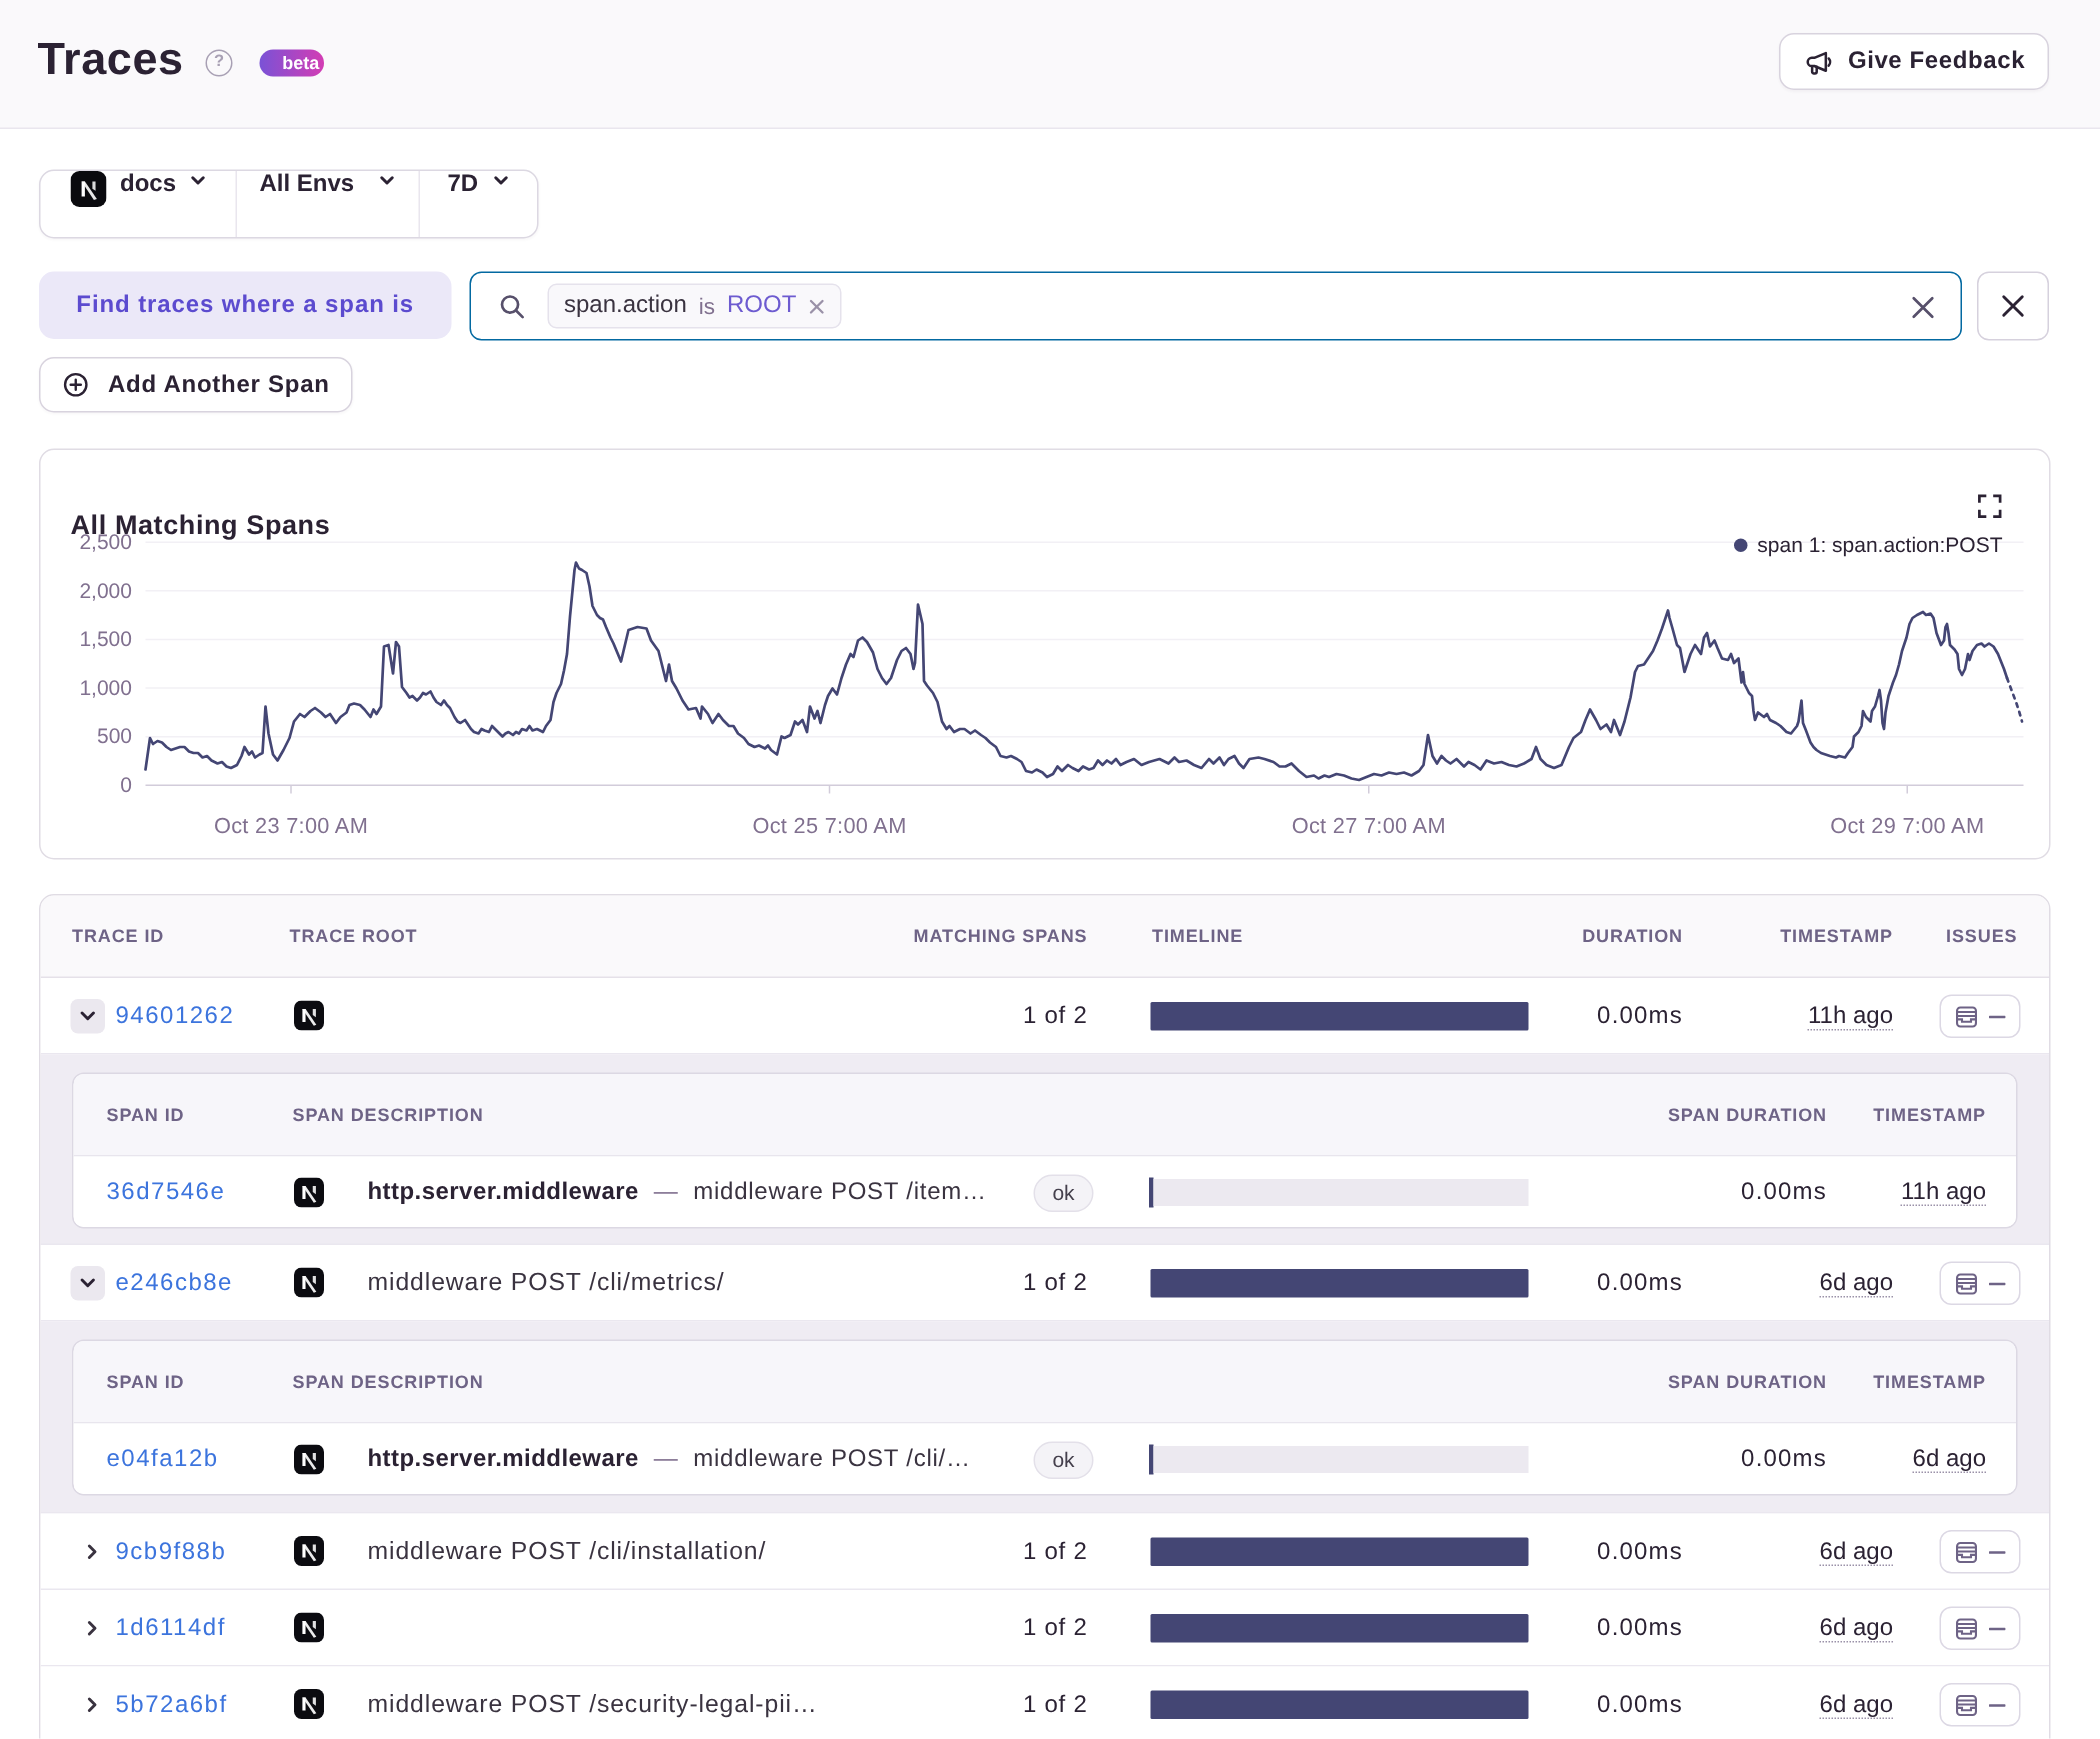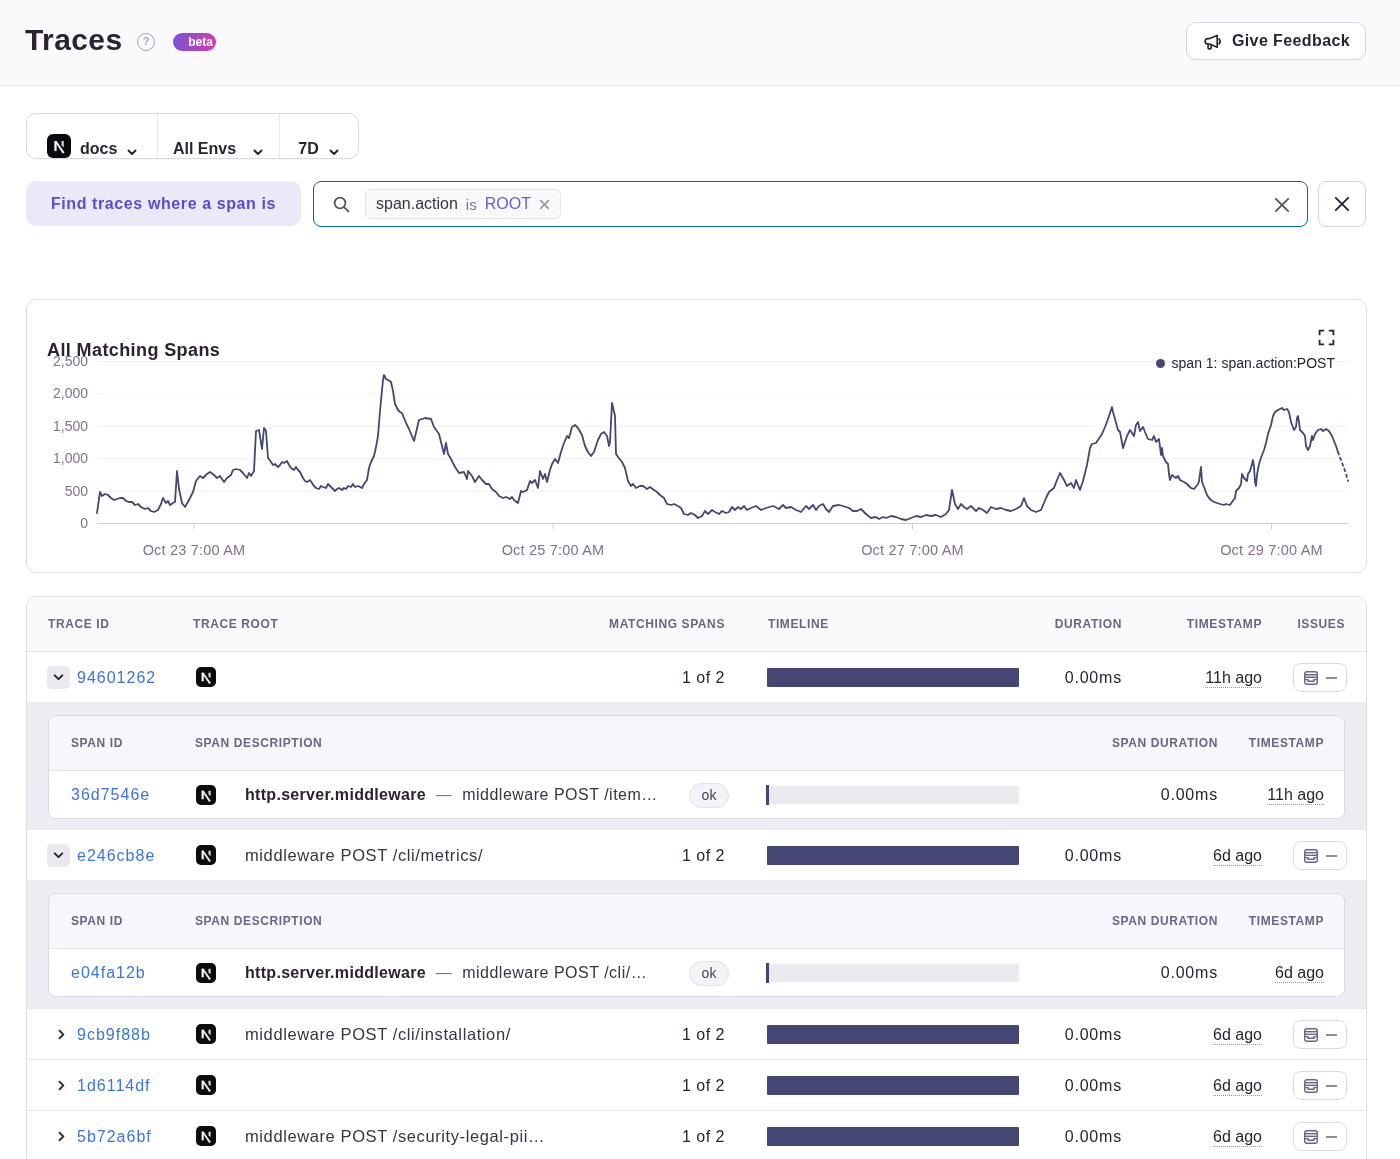--- a/index.html
+++ b/index.html
@@ -19,21 +19,21 @@
   background:linear-gradient(90deg,#7a52d6,#d33db4); color:#fff; font-size:12px;
   font-weight:bold; text-align:center; line-height:18px;padding-left:12px; }
 #feedback { position:absolute; left:1186px; top:22px; width:180px; height:38px;
   background:#fff; border:1px solid #d8d3de; border-radius:10px;
   box-shadow:0 1px 2px rgba(43,34,51,0.04); display:flex; align-items:center;
   justify-content:center; gap:9px; font-size:16px; font-weight:bold; color:#2b2233; letter-spacing:0.4px; }
 
 #filter { position:absolute; left:26px; top:113px; width:333px; height:46px; background:#fff;
   border:1px solid #dcd8e2; border-radius:10px; box-shadow:0 1px 2px rgba(43,34,51,0.04);
   display:flex; align-items:center; }
-#filter .seg { display:flex; align-items:flex-end; height:100%; }
+#filter .seg { display:flex; align-items:flex-start; height:100%; }
 #filter .div { width:1px; height:100%; background:#e9e6ee; }
 #filter .lbl { font-size:16px; font-weight:bold; color:#2b2233; }
 .chev { width:12px; height:12px; }
 
 #findlabel { position:absolute; left:26px; top:181px; width:275px; height:45px;
   background:#ebe8f8; border-radius:10px; font-size:16px; font-weight:bold;
   color:#5c4bcf; text-align:center; line-height:45px; letter-spacing:0.6px; }
 #search { position:absolute; left:313px; top:181px; width:995px; height:46px;
   background:#fff; border:1px solid #0369a1; border-radius:8px; }
 #token { position:absolute; left:51px; top:7px; height:30px; background:#f9f8fb;
@@ -153,20 +153,27 @@
         </svg>
   </div>
   <svg style="position:absolute; right:16px; top:14px;" width="18" height="18" viewBox="0 0 16 16" stroke="#57506b" stroke-width="1.6" stroke-linecap="round">
         <path d="M2.5 2.5 L13.5 13.5 M13.5 2.5 L2.5 13.5"></path>
       </svg>
 </div>
 <div id="xbtn">
   <svg width="18" height="18" viewBox="0 0 16 16" stroke="#2b2233" stroke-width="1.7" stroke-linecap="round">
         <path d="M2.5 2.5 L13.5 13.5 M13.5 2.5 L2.5 13.5"></path>
       </svg>
+</div>
+<div id="addspan">
+  <svg width="17" height="17" viewBox="0 0 16 16" fill="none" stroke="#2b2233" stroke-width="1.5" stroke-linecap="round">
+        <circle cx="8" cy="8" r="6.7"></circle>
+        <path d="M8 4.8 V11.2 M4.8 8 H11.2"></path>
+      </svg>
+  <span>Add Another Span</span>
 </div>
 
 <div id="chart">
   <h2>All Matching Spans</h2>
   <svg style="position:absolute; right:31px; top:29px;" width="17" height="17" viewBox="0 0 16 16" fill="none" stroke="#2b2233" stroke-width="1.7" stroke-linecap="square">
         <path d="M1.5 5 V1.5 H5"></path>
         <path d="M11 1.5 H14.5 V5"></path>
         <path d="M14.5 11 V14.5 H11"></path>
         <path d="M5 14.5 H1.5 V11"></path>
       </svg>

